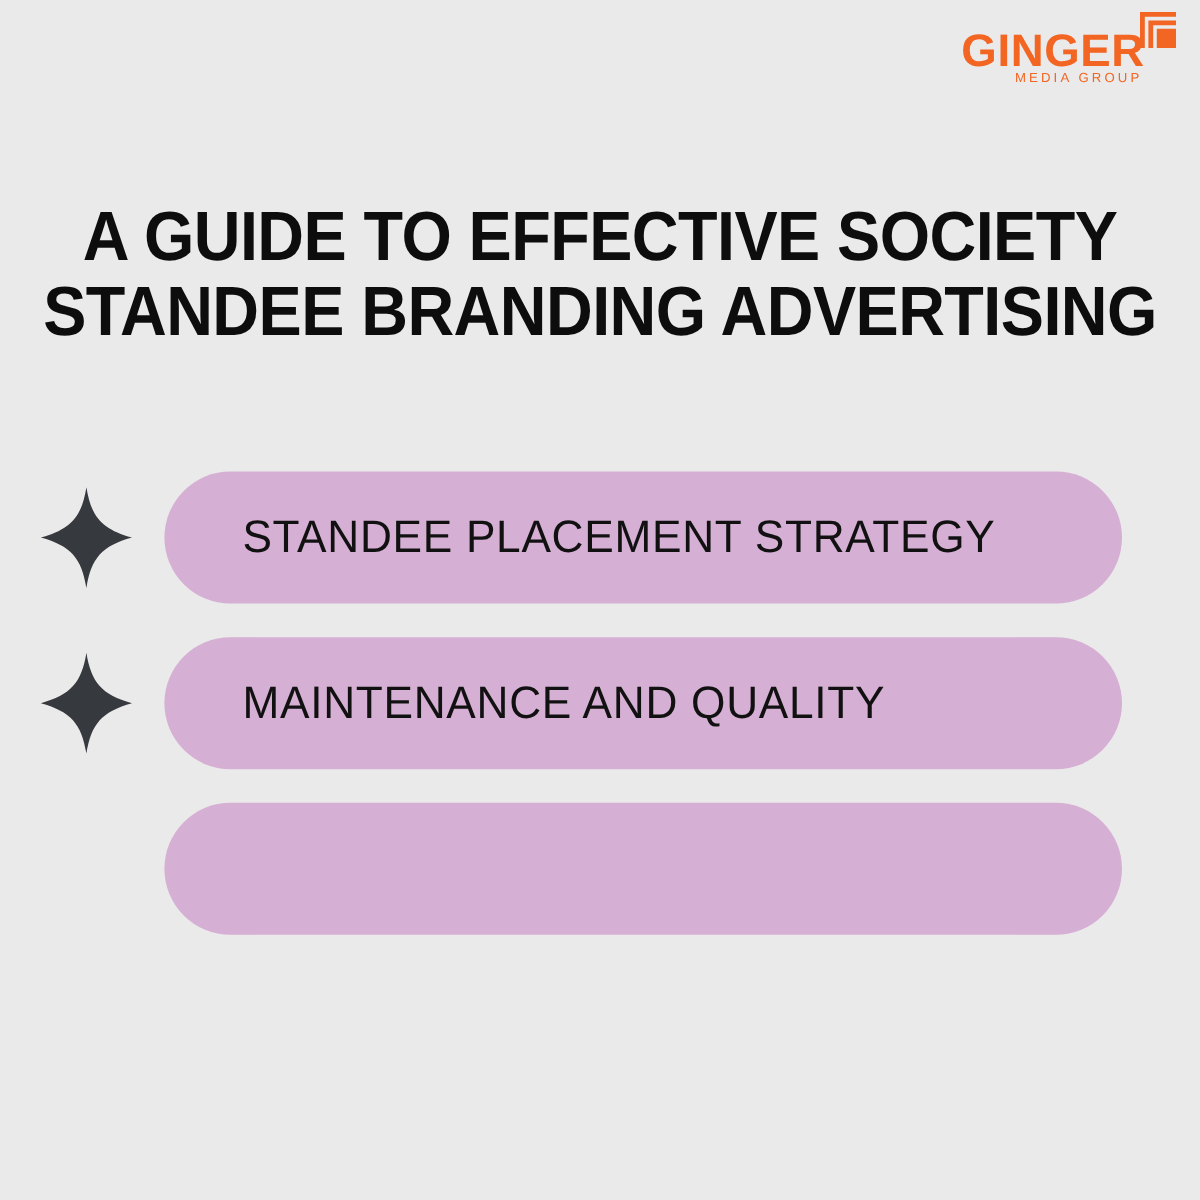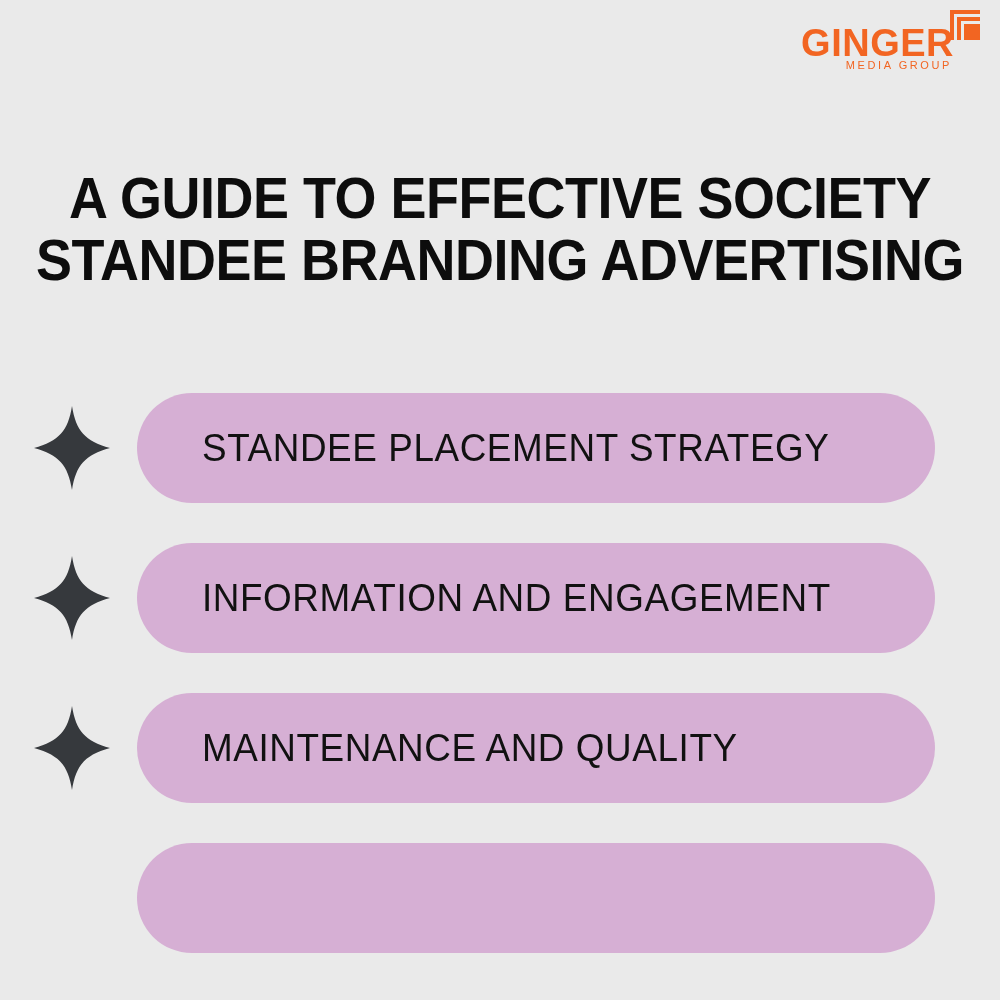--- a/index.html
+++ b/index.html
@@ -79,21 +79,21 @@
   
   .list {
     position: absolute;
     top: 393px;
     left: 0;
     width: 1000px;
   }
   .list-item {
     position: relative;
     height: 110px;
-    margin-bottom: 40px;
+    margin-bottom: 28px;
   }
   .star-wrap {
     position: absolute;
     left: 33px;
     top: 50%;
     transform: translateY(-50%);
     width: 78px;
     height: 86px;
   }
   .star-wrap svg {
@@ -153,30 +153,20 @@
       <svg viewBox="0 0 78 86" aria-hidden="true">
         <path d="M39 1 C43 26 52 36 77 43 C52 50 43 60 39 85 C35 60 26 50 1 43 C26 36 35 26 39 1 Z" fill="#36393d"></path>
       </svg>
     </span>
     <div class="pill">
       <span class="pill-label">STANDEE PLACEMENT STRATEGY</span>
     </div>
   </div>
 
 
-  <div class="list-item">
-    <span class="star-wrap">
-      <svg viewBox="0 0 78 86" aria-hidden="true">
-        <path d="M39 1 C43 26 52 36 77 43 C52 50 43 60 39 85 C35 60 26 50 1 43 C26 36 35 26 39 1 Z" fill="#36393d"></path>
-      </svg>
-    </span>
-    <div class="pill">
-      <span class="pill-label">INFORMATION AND ENGAGEMENT</span>
-    </div>
-  </div>
 
   <div class="list-item">
     <span class="star-wrap">
       <svg viewBox="0 0 78 86" aria-hidden="true">
         <path d="M39 1 C43 26 52 36 77 43 C52 50 43 60 39 85 C35 60 26 50 1 43 C26 36 35 26 39 1 Z" fill="#36393d"></path>
       </svg>
     </span>
     <div class="pill">
       <span class="pill-label">MAINTENANCE AND QUALITY</span>
     </div>

